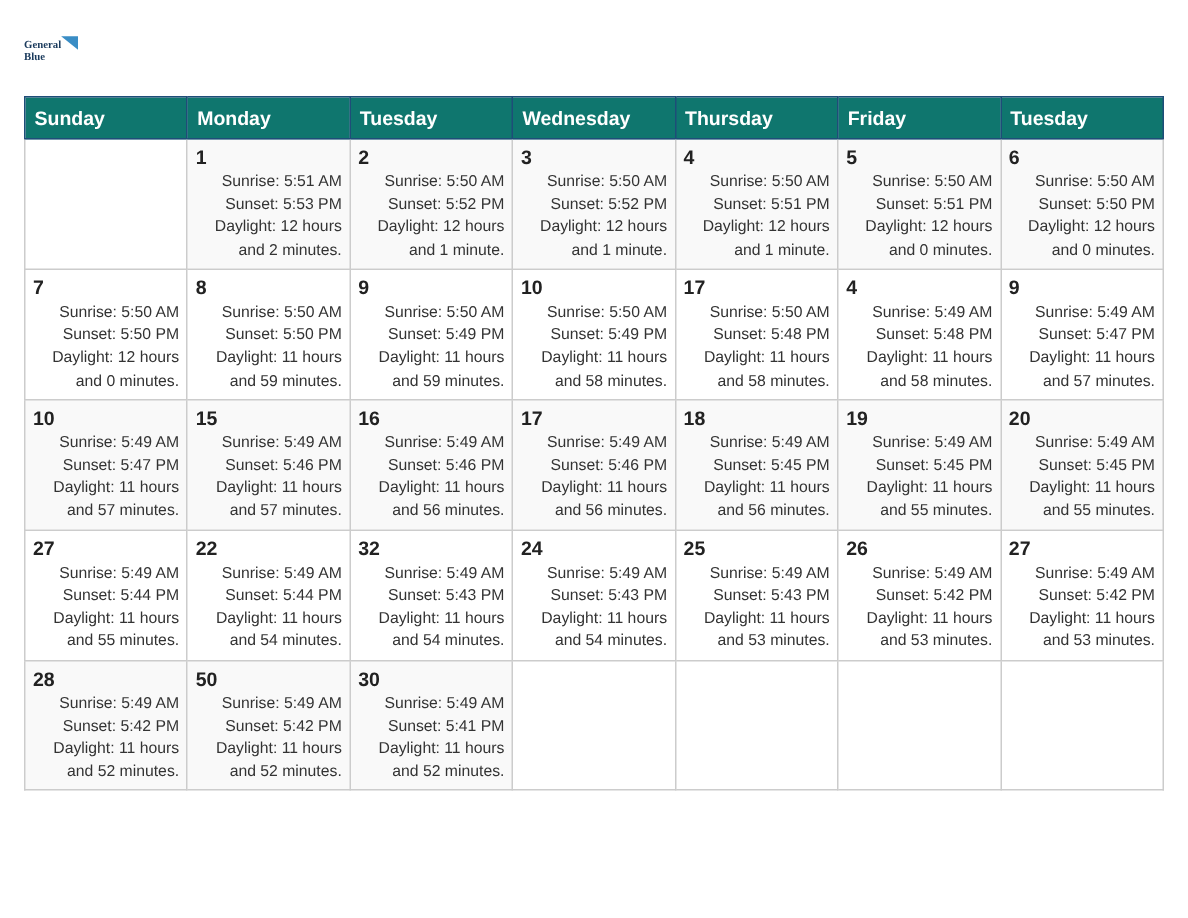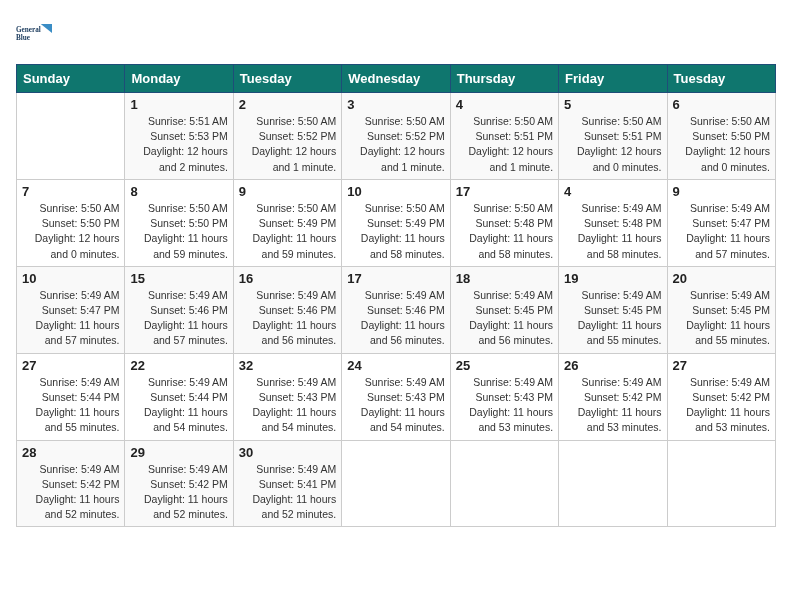--- a/index.html
+++ b/index.html
@@ -227,21 +227,21 @@
           <span class="day-number">27</span>
           <div class="day-info">Sunrise: 5:49 AM<br>Sunset: 5:42 PM<br>Daylight: 11 hours<br>and 53 minutes.</div>
         </td>
       </tr>
       <tr>
         <td>
           <span class="day-number">28</span>
           <div class="day-info">Sunrise: 5:49 AM<br>Sunset: 5:42 PM<br>Daylight: 11 hours<br>and 52 minutes.</div>
         </td>
         <td>
-          <span class="day-number">29</span>
+          <span class="day-number">50</span>
           <div class="day-info">Sunrise: 5:49 AM<br>Sunset: 5:42 PM<br>Daylight: 11 hours<br>and 52 minutes.</div>
         </td>
         <td>
           <span class="day-number">30</span>
           <div class="day-info">Sunrise: 5:49 AM<br>Sunset: 5:41 PM<br>Daylight: 11 hours<br>and 52 minutes.</div>
         </td>
         <td class="empty-cell"></td>
         <td class="empty-cell"></td>
         <td class="empty-cell"></td>
         <td class="empty-cell"></td>

